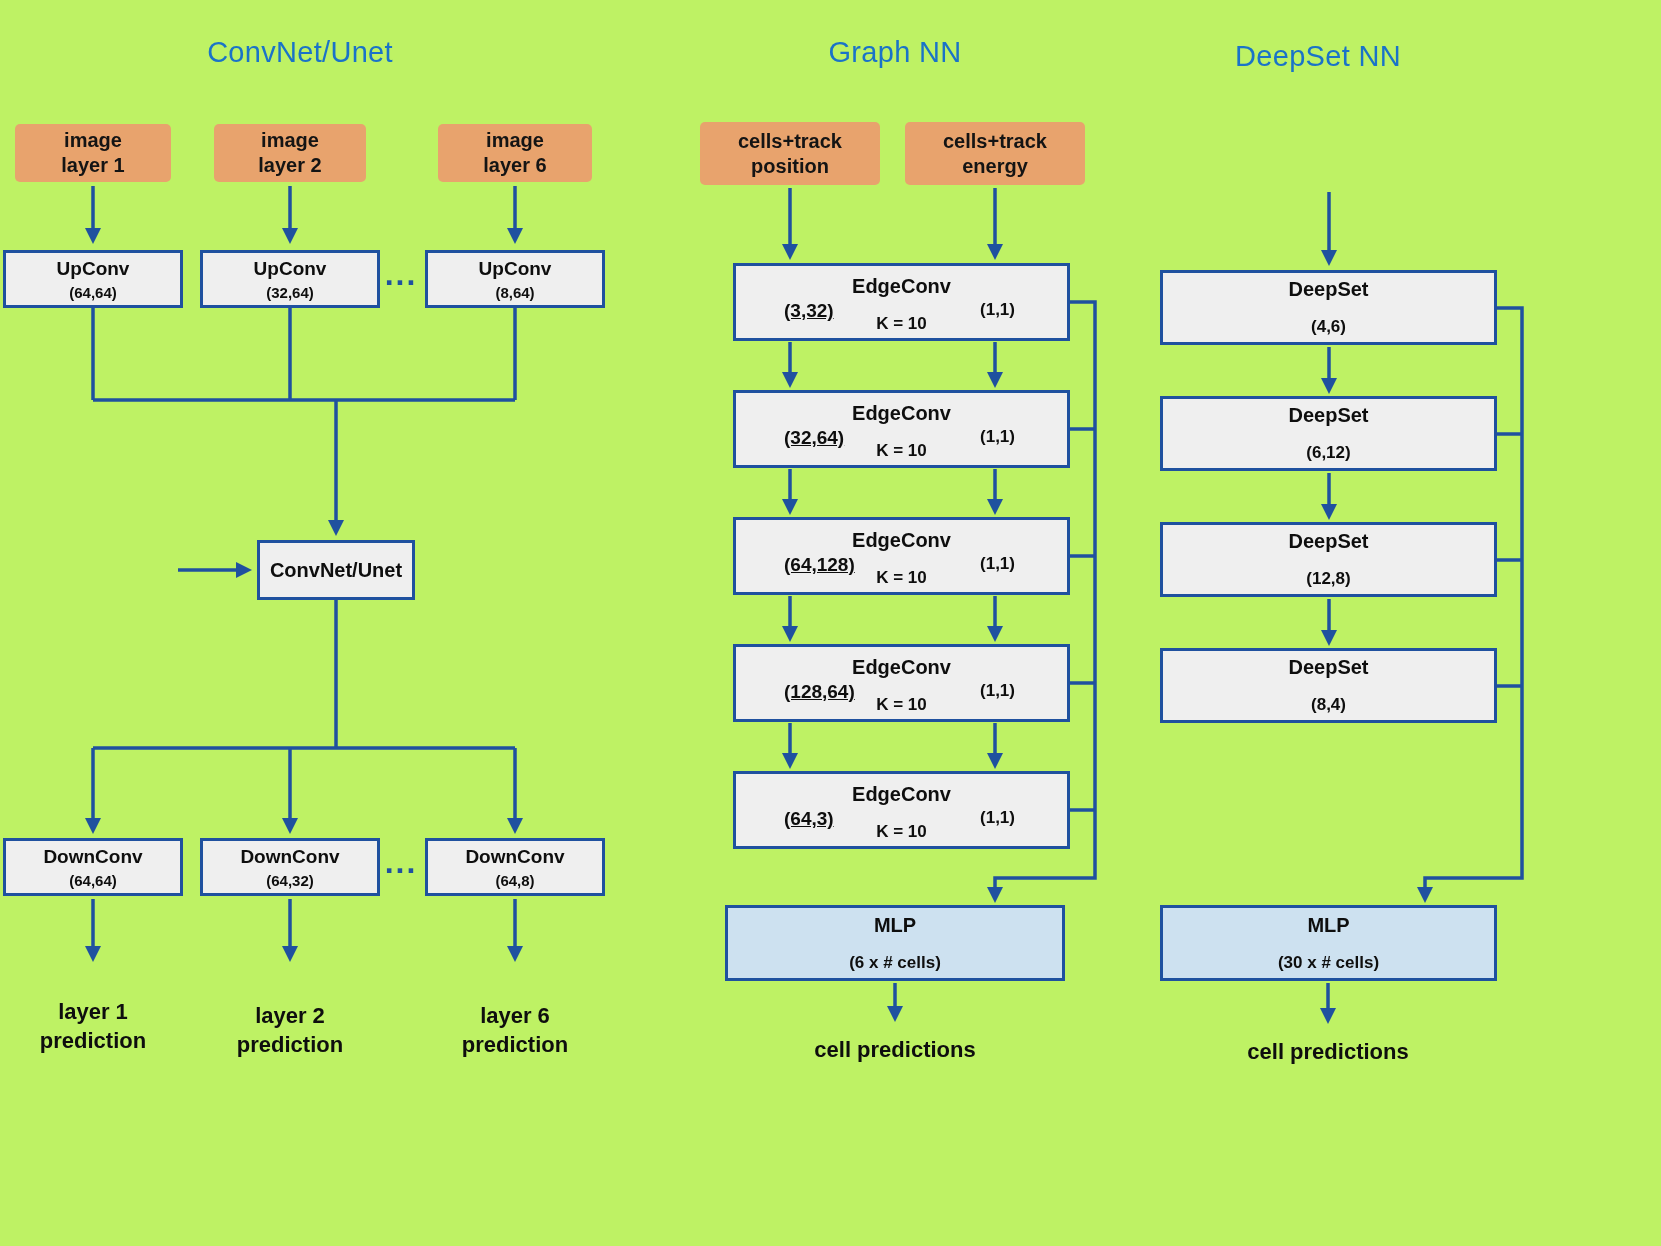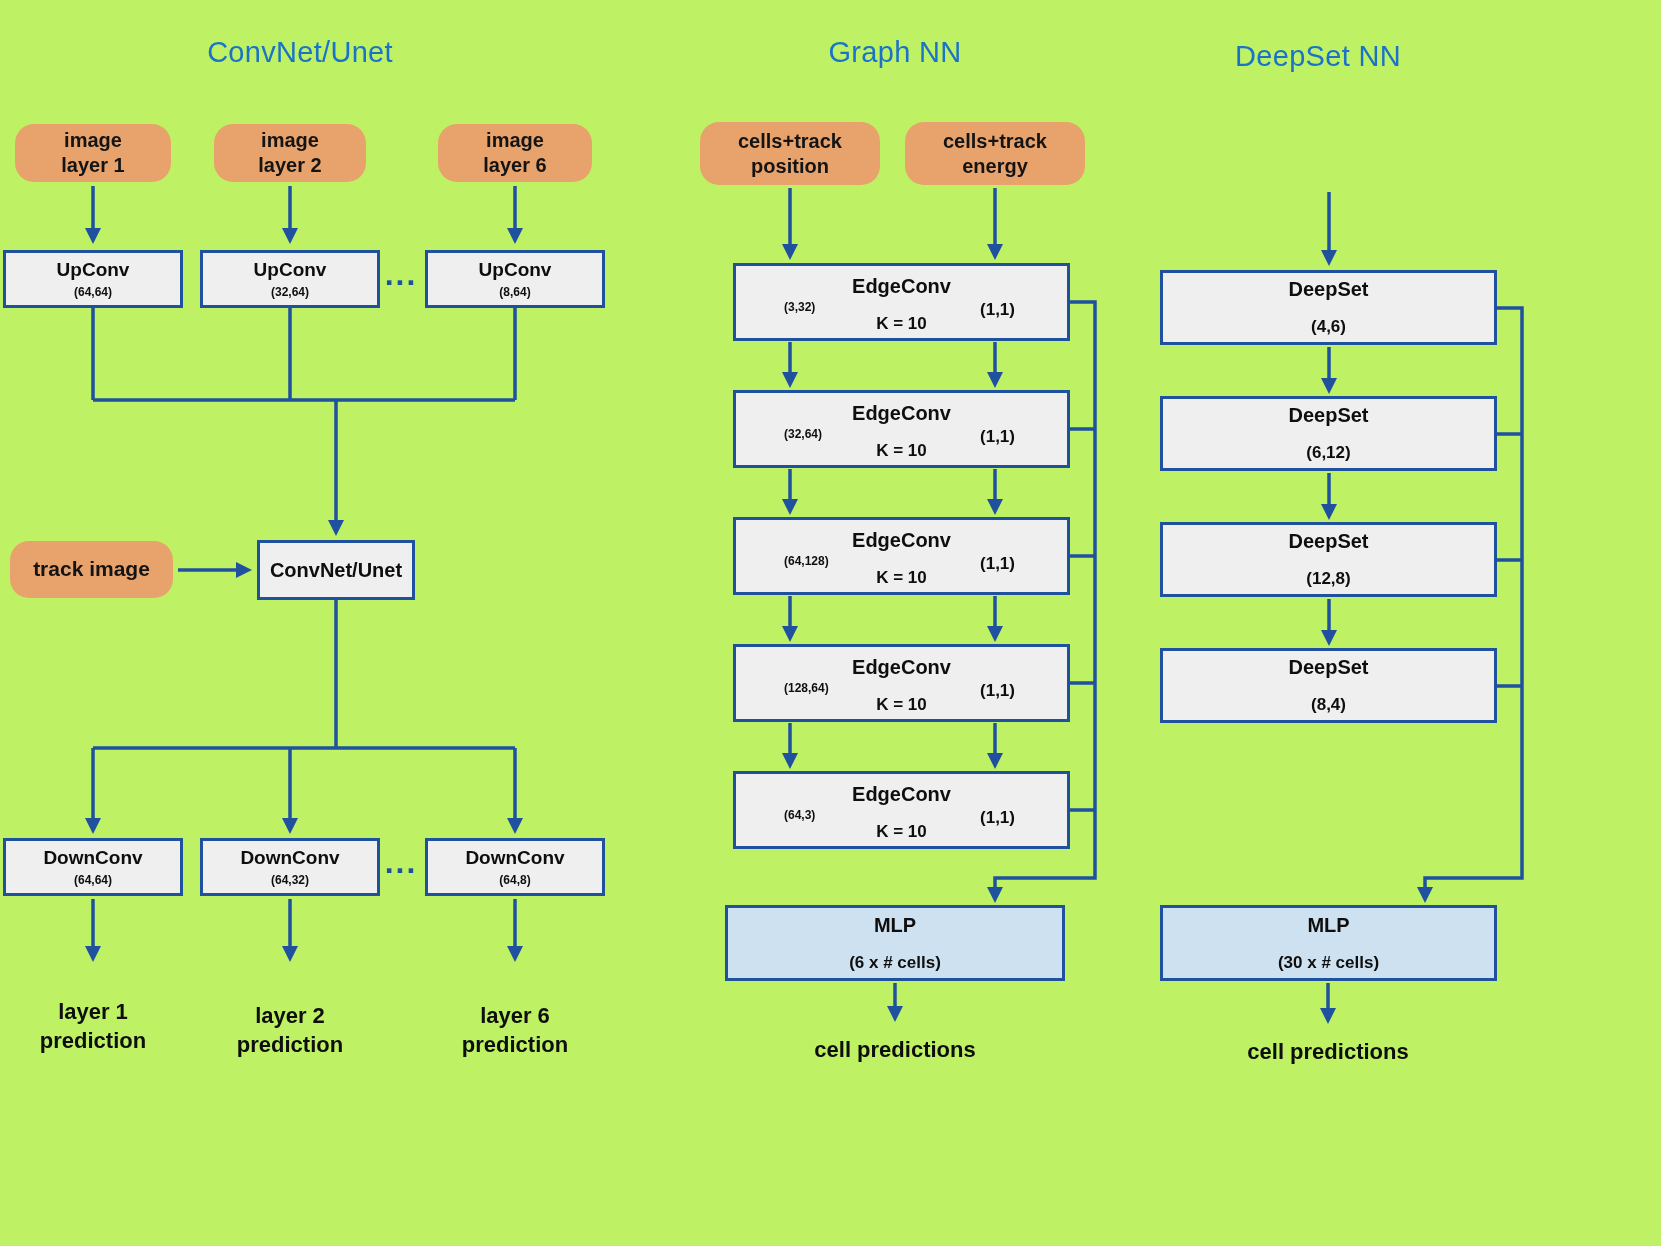--- a/index.html
+++ b/index.html
@@ -20,21 +20,21 @@
     position: absolute;
     text-align: center;
     color: #1a73c8;
     font-size: 29px;
     letter-spacing: 0.3px;
   }
 
   .pill {
     position: absolute;
     background: #e8a36d;
-    border-radius: 19px;
+    border-radius: 5px;
     display: flex;
     flex-direction: column;
     align-items: center;
     justify-content: center;
     font-weight: bold;
     color: #141414;
     font-size: 20px;
     line-height: 1.25;
     text-align: center;
   }
@@ -50,29 +50,29 @@
 
   .node.simple {
     display: flex;
     flex-direction: column;
     align-items: center;
     justify-content: center;
     gap: 4px;
   }
 
   .node .nname { font-size: 19px; }
-  .node .ndims { font-size: 12px; }
+  .node .ndims { font-size: 15px; }
   .node.big .nname { font-size: 20px; }
   .node.big .ndims { font-size: 17px; }
   .node.big { gap: 16px; }
 
   .mlp { background: #cde1f0; }
 
   .edge-name { position: absolute; top: 9px; left: 0; right: 0; font-size: 20px; text-align: center; }
-  .edge-left { position: absolute; left: 48px; top: 34px; font-size: 12px; }
+  .edge-left { position: absolute; left: 48px; top: 34px; font-size: 19px; text-decoration: underline; }
   .edge-k    { position: absolute; left: 0; right: 0; top: 48px; font-size: 17px; text-align: center; }
   .edge-right{ position: absolute; right: 52px; top: 34px; font-size: 17px; }
 
   .dots {
     position: absolute;
     color: #1f519f;
     font-weight: bold;
     font-size: 32px;
     letter-spacing: 2px;
     display: flex;
@@ -163,23 +163,20 @@
   <div class="node simple" style="left:200px;top:250px;width:180px;height:58px">
     <span class="nname">UpConv</span>
     <span class="ndims">(32,64)</span>
   </div>
   <div class="dots" style="left:378px;top:250px;width:46px;height:58px">...</div>
   <div class="node simple" style="left:425px;top:250px;width:180px;height:58px">
     <span class="nname">UpConv</span>
     <span class="ndims">(8,64)</span>
   </div>
 
-  <div class="pill" style="left:10px;top:541px;width:163px;height:57px;font-size:21px">
-    <span>track image</span>
-  </div>
 
   <div class="node simple big" style="left:257px;top:540px;width:158px;height:60px">
     <span class="nname">ConvNet/Unet</span>
   </div>
 
   <div class="node simple" style="left:3px;top:838px;width:180px;height:58px">
     <span class="nname">DownConv</span>
     <span class="ndims">(64,64)</span>
   </div>
   <div class="node simple" style="left:200px;top:838px;width:180px;height:58px">

